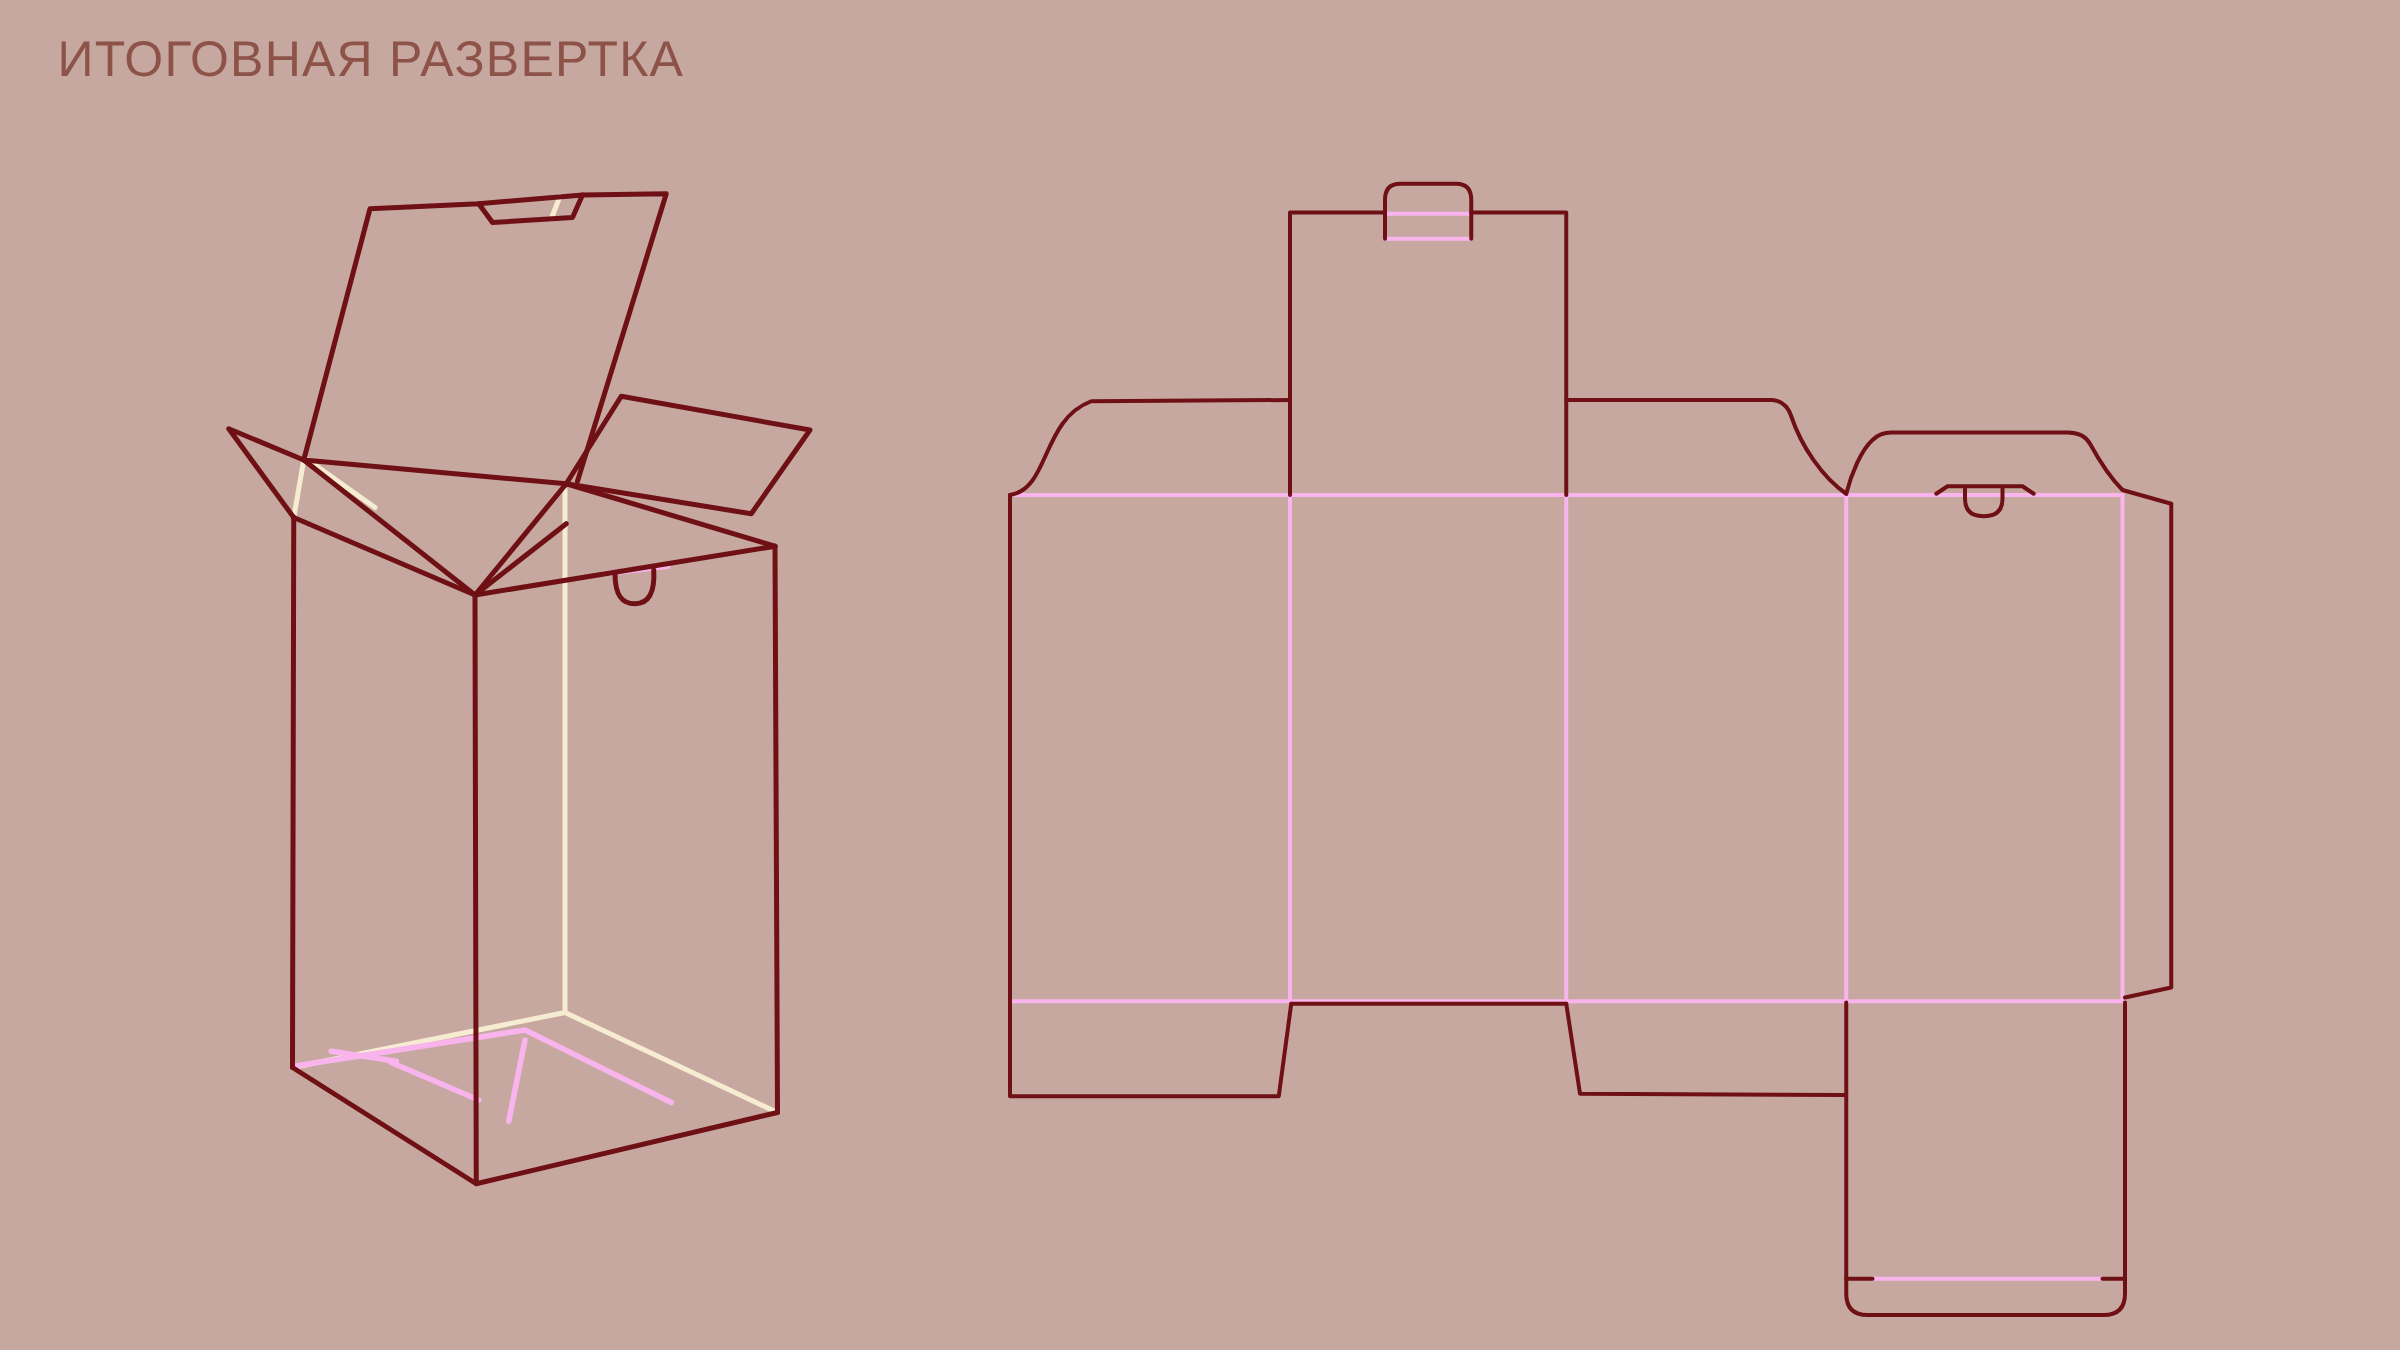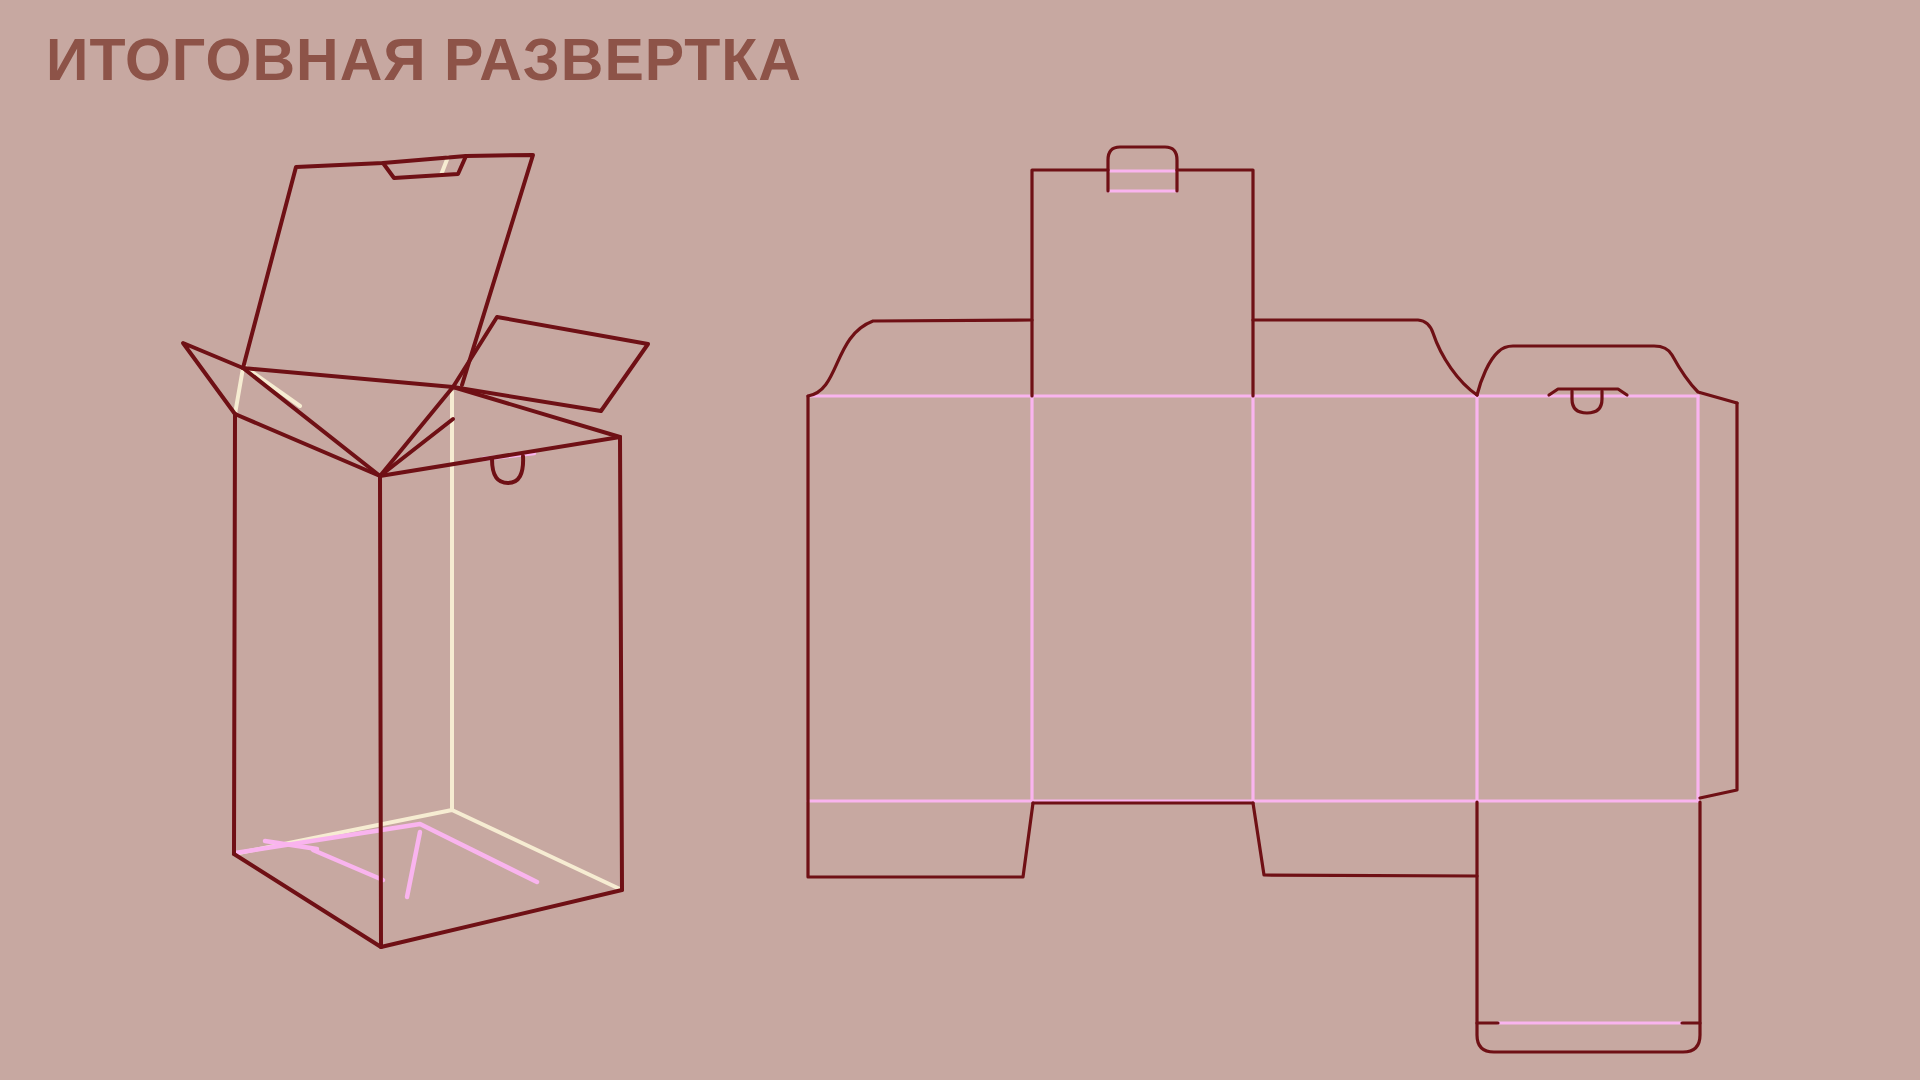--- a/index.html
+++ b/index.html
@@ -3,21 +3,21 @@
 <meta charset="utf-8">
 <style>
   html,body{margin:0;padding:0;}
   body{
     width:1920px;height:1080px;overflow:hidden;position:relative;
     background:var(--bg,#c7a8a1);
     font-family:"Liberation Sans", sans-serif;
   }
   .page-title{
     position:absolute;left:46px;top:26px;
-    font-size:59px;font-weight:bold;letter-spacing:1px;
+    font-size:40px;font-weight:normal;letter-spacing:1px;
     color:var(--title,#8d5348);
     white-space:nowrap;
   }
   svg{position:absolute;left:0;top:0;}
   .cut{stroke:var(--cut,#6f1015);fill:none;stroke-linecap:round;stroke-linejoin:round;}
   .fold{stroke:var(--fold,#f9b4ee);fill:none;stroke-linecap:round;stroke-linejoin:round;}
   .hid{stroke:var(--hid,#f6ecd2);fill:none;stroke-linecap:round;stroke-linejoin:round;}
   .w3{stroke-width:3.2px;}
   .w4{stroke-width:4px;}
   .w45{stroke-width:4.5px;}

